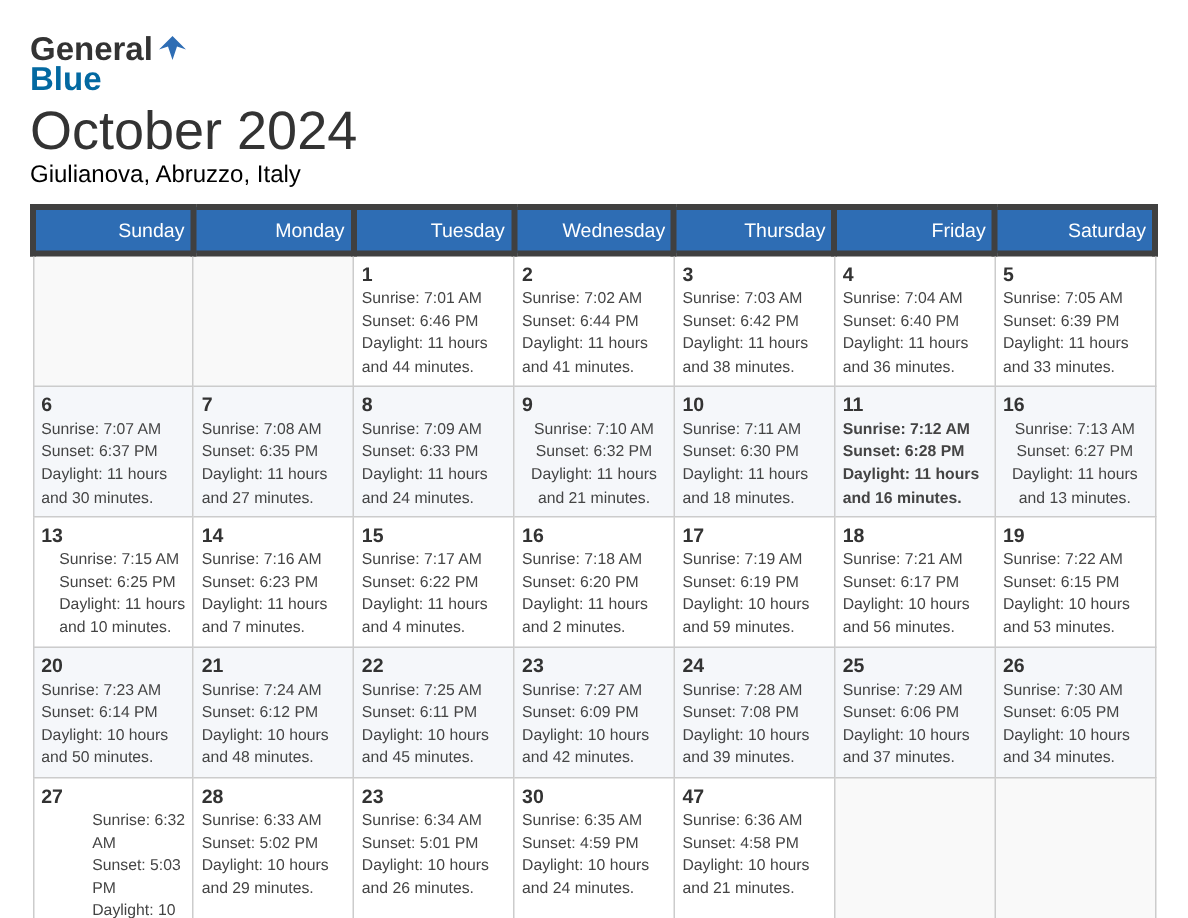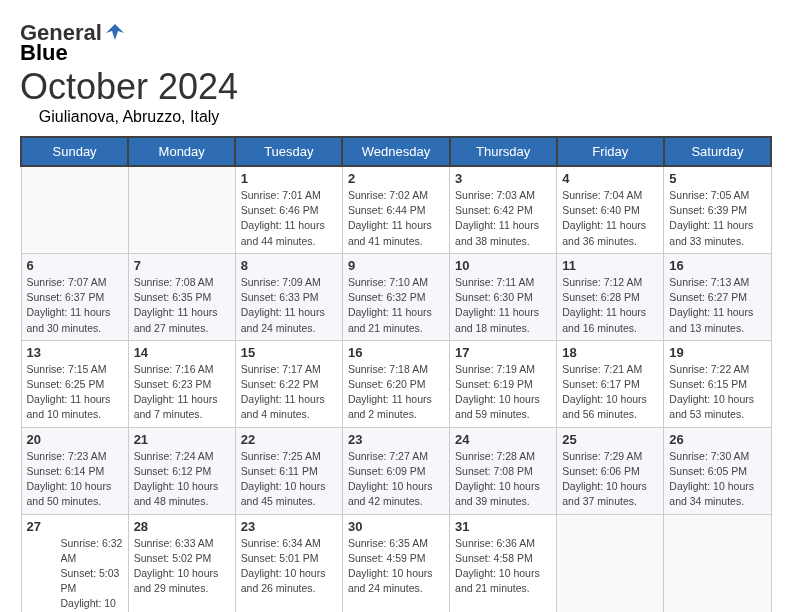--- a/index.html
+++ b/index.html
@@ -21,44 +21,44 @@
       display: flex;
       flex-direction: column;
       align-items: flex-start;
     }
     .logo-text {
       display: flex;
       align-items: center;
       gap: 2px;
     }
     .title-section {
-      text-align: center;
+      text-align: left;
     }
     .month-title {
       font-size: 36px;
       font-weight: normal;
       color: #333;
     }
     .location {
       font-size: 16px;
       color: #000000;
     }
     .calendar {
       width: 100%;
       border-collapse: collapse;
       font-size: 11px;
     }
     .calendar th {
       background: #2e6db4;
       color: white;
       padding: 6px 4px;
-      text-align: center;
+      text-align: right;
       font-size: 13px;
       font-weight: normal;
-      border: 2px solid #404040;
+      border: 4px solid #404040;
     }
     .calendar td {
       border: 1px solid #ccc;
       vertical-align: top;
       padding: 4px 5px;
       width: 107px;
       min-height: 80px;
       background: #fff;
     }
     .calendar tr:nth-child(even) td {
@@ -83,21 +83,21 @@
 <body>
 
 <div class="header">
   <div class="logo">
     <div class="logo-text">
       <span style="font-size:22px;font-weight:bold;color:#333;">General</span>
       <svg width="22" height="22" viewBox="0 0 22 22">
         <polygon points="11,2 20,11 14,9 11,18 8,9 2,11" fill="#2e6db4"></polygon>
       </svg>
     </div>
-    <span style="font-size:22px;font-weight:bold;color:#000000;margin-top:-6px;">Blue</span>
+    <span style="font-size:22px;font-weight:bold;color:#0369a1;margin-top:-6px;">Blue</span>
   </div>
   <div class="title-section">
     <div class="month-title">October 2024</div>
     <div class="location">Giulianova, Abruzzo, Italy</div>
   </div>
 </div>
 
 <table class="calendar">
   <thead>
     <tr>
@@ -159,47 +159,47 @@
 Daylight: 11 hours and 27 minutes.</div>
         </td>
         <td>
           <div class="day-number">8</div>
           <div class="day-info" style="white-space: pre-line;">Sunrise: 7:09 AM
 Sunset: 6:33 PM
 Daylight: 11 hours and 24 minutes.</div>
         </td>
         <td>
           <div class="day-number">9</div>
-          <div class="day-info" style="white-space: pre-line;">Sunrise: 7:10 AM
+          <div class="day-info" style="white-space: pre-line; text-align: center;">Sunrise: 7:10 AM
 Sunset: 6:32 PM
 Daylight: 11 hours and 21 minutes.</div>
         </td>
         <td>
           <div class="day-number">10</div>
           <div class="day-info" style="white-space: pre-line;">Sunrise: 7:11 AM
 Sunset: 6:30 PM
 Daylight: 11 hours and 18 minutes.</div>
         </td>
         <td>
           <div class="day-number">11</div>
-          <div class="day-info" style="white-space: pre-line;">Sunrise: 7:12 AM
+          <div class="day-info" style="white-space: pre-line; font-weight: bold;">Sunrise: 7:12 AM
 Sunset: 6:28 PM
 Daylight: 11 hours and 16 minutes.</div>
         </td>
         <td>
           <div class="day-number">16</div>
-          <div class="day-info" style="white-space: pre-line;">Sunrise: 7:13 AM
+          <div class="day-info" style="white-space: pre-line; text-align: center;">Sunrise: 7:13 AM
 Sunset: 6:27 PM
 Daylight: 11 hours and 13 minutes.</div>
         </td>
       </tr>
       <tr>
         <td>
           <div class="day-number">13</div>
-          <div class="day-info" style="white-space: pre-line;">Sunrise: 7:15 AM
+          <div class="day-info" style="white-space: pre-line; margin-left: 12px;">Sunrise: 7:15 AM
 Sunset: 6:25 PM
 Daylight: 11 hours and 10 minutes.</div>
         </td>
         <td>
           <div class="day-number">14</div>
           <div class="day-info" style="white-space: pre-line;">Sunrise: 7:16 AM
 Sunset: 6:23 PM
 Daylight: 11 hours and 7 minutes.</div>
         </td>
         <td>
@@ -296,21 +296,21 @@
 Sunset: 5:01 PM
 Daylight: 10 hours and 26 minutes.</div>
         </td>
         <td>
           <div class="day-number">30</div>
           <div class="day-info" style="white-space: pre-line;">Sunrise: 6:35 AM
 Sunset: 4:59 PM
 Daylight: 10 hours and 24 minutes.</div>
         </td>
         <td>
-          <div class="day-number">31</div>
+          <div class="day-number">47</div>
           <div class="day-info" style="white-space: pre-line;">Sunrise: 6:36 AM
 Sunset: 4:58 PM
 Daylight: 10 hours and 21 minutes.</div>
         </td>
         <td class="empty-cell"></td>
         <td class="empty-cell"></td>
       </tr>
     </tbody>
 </table>
 

